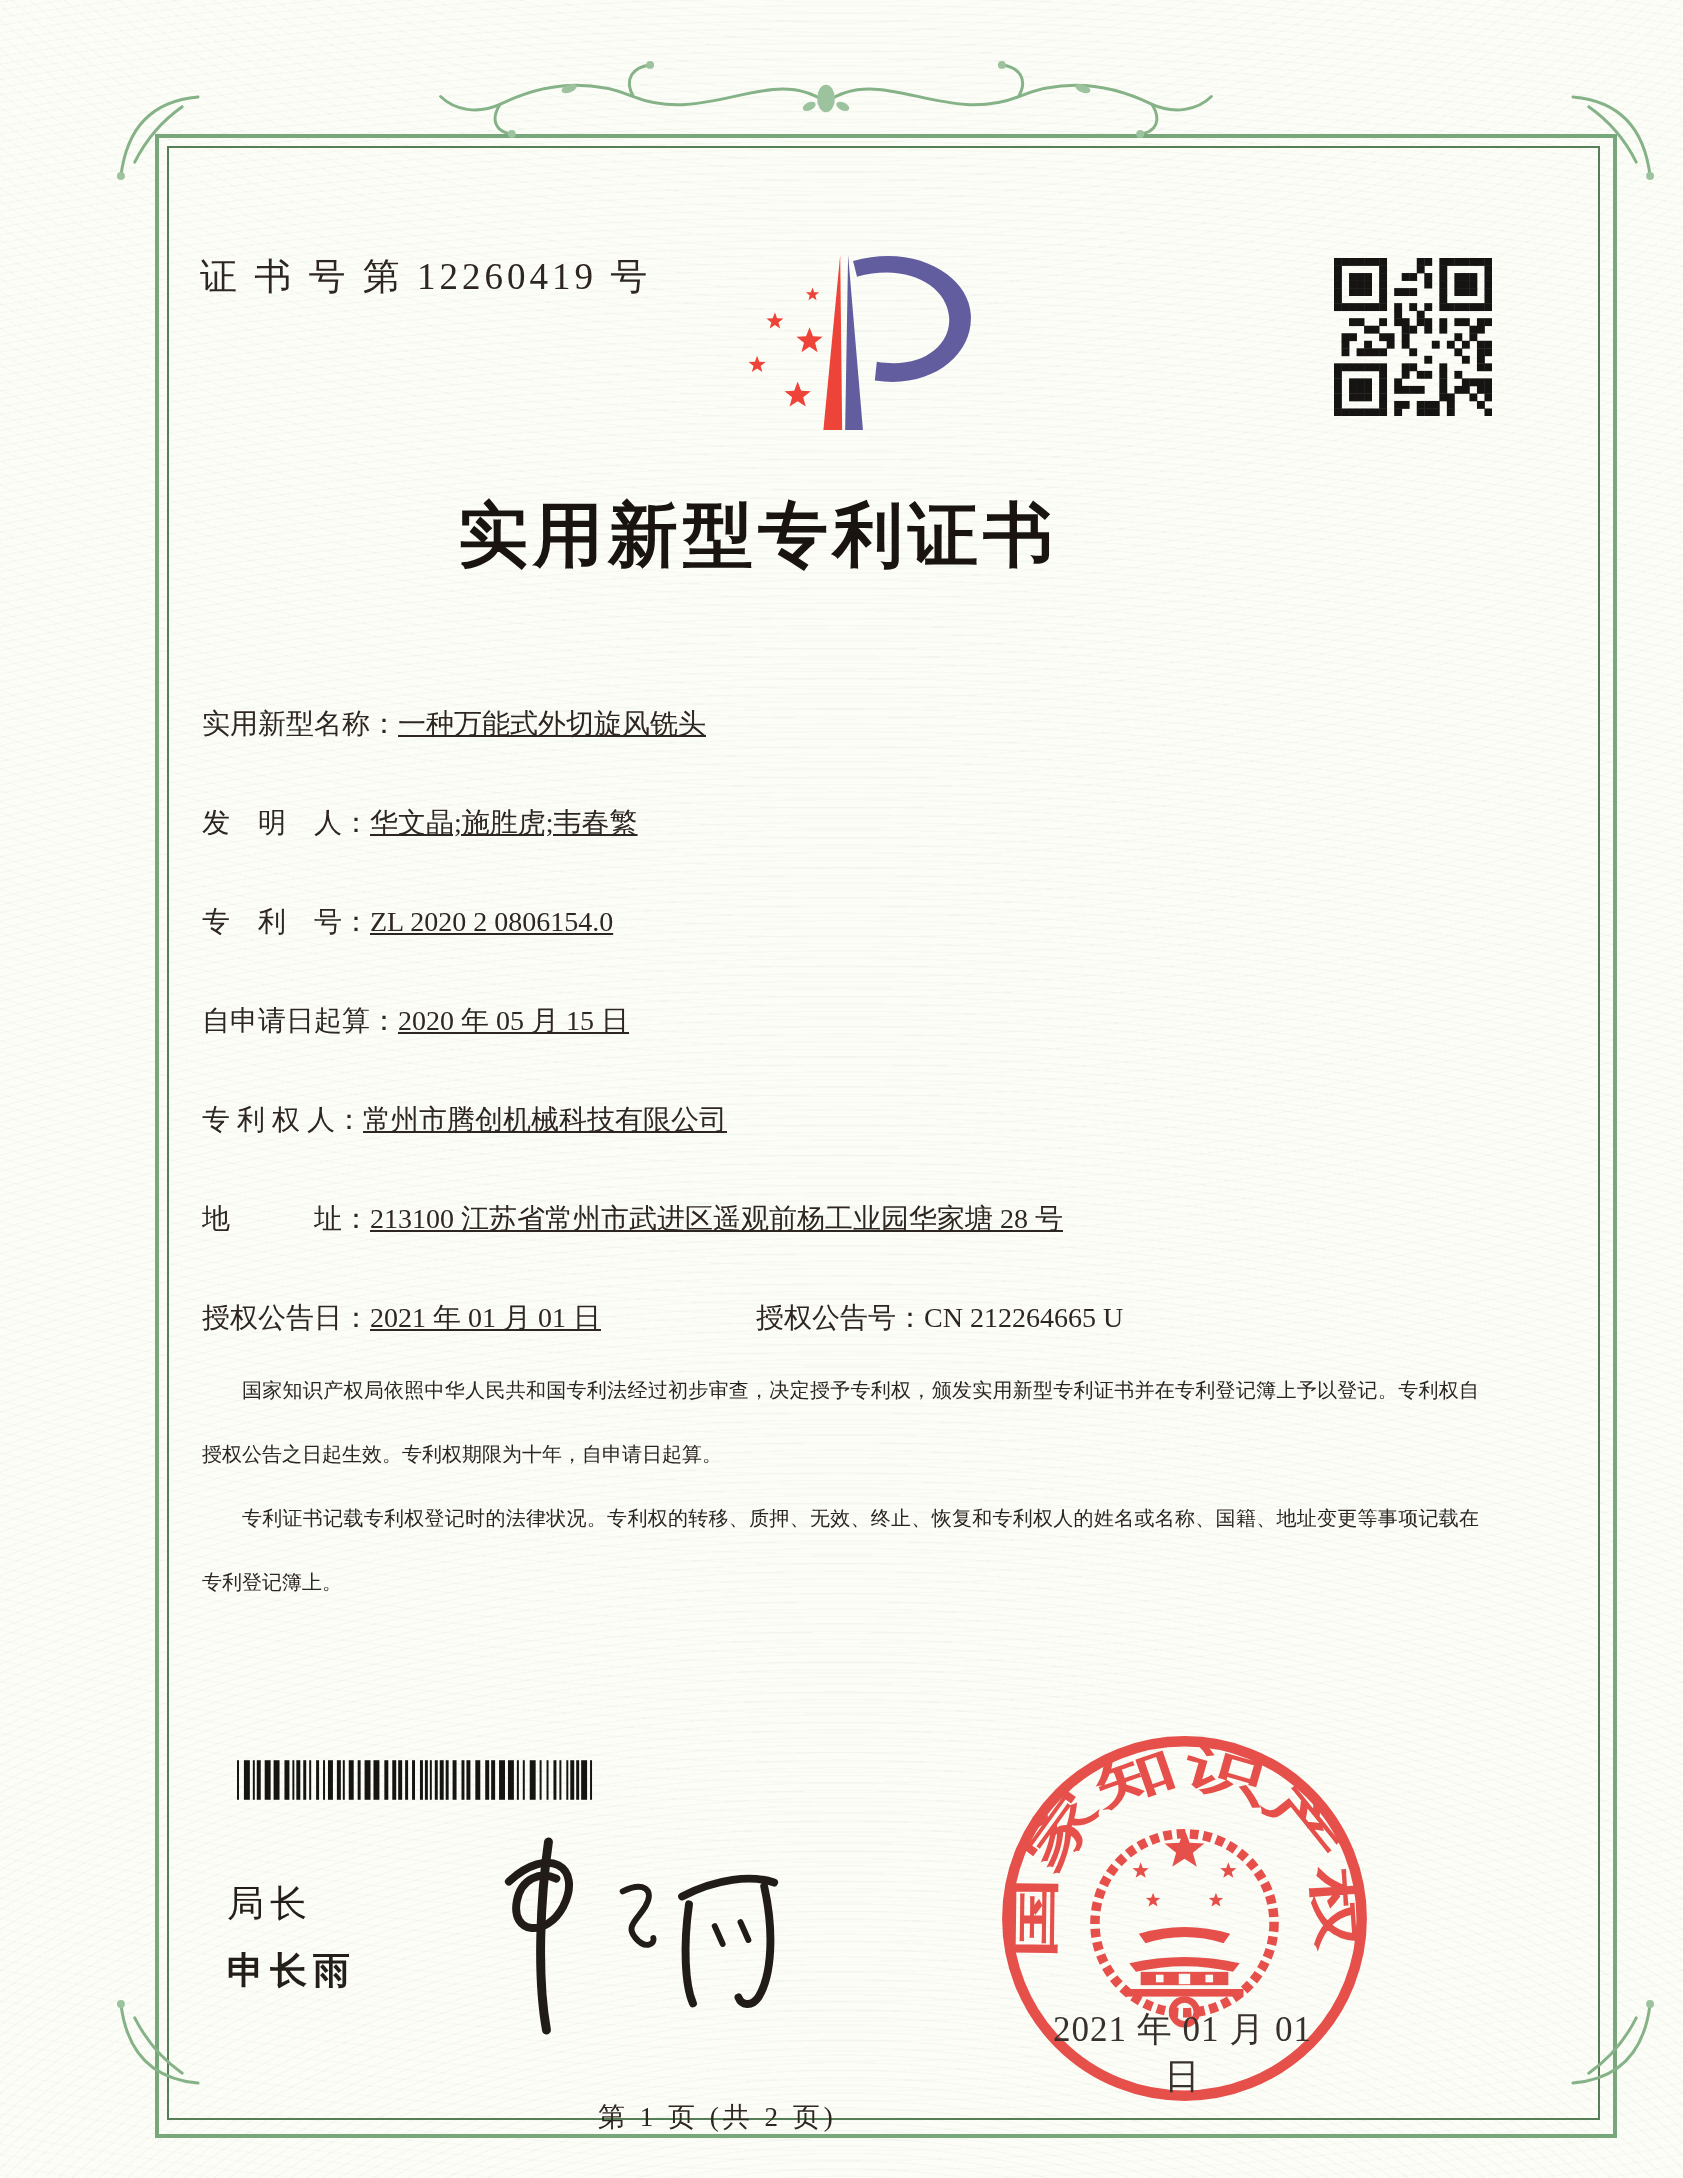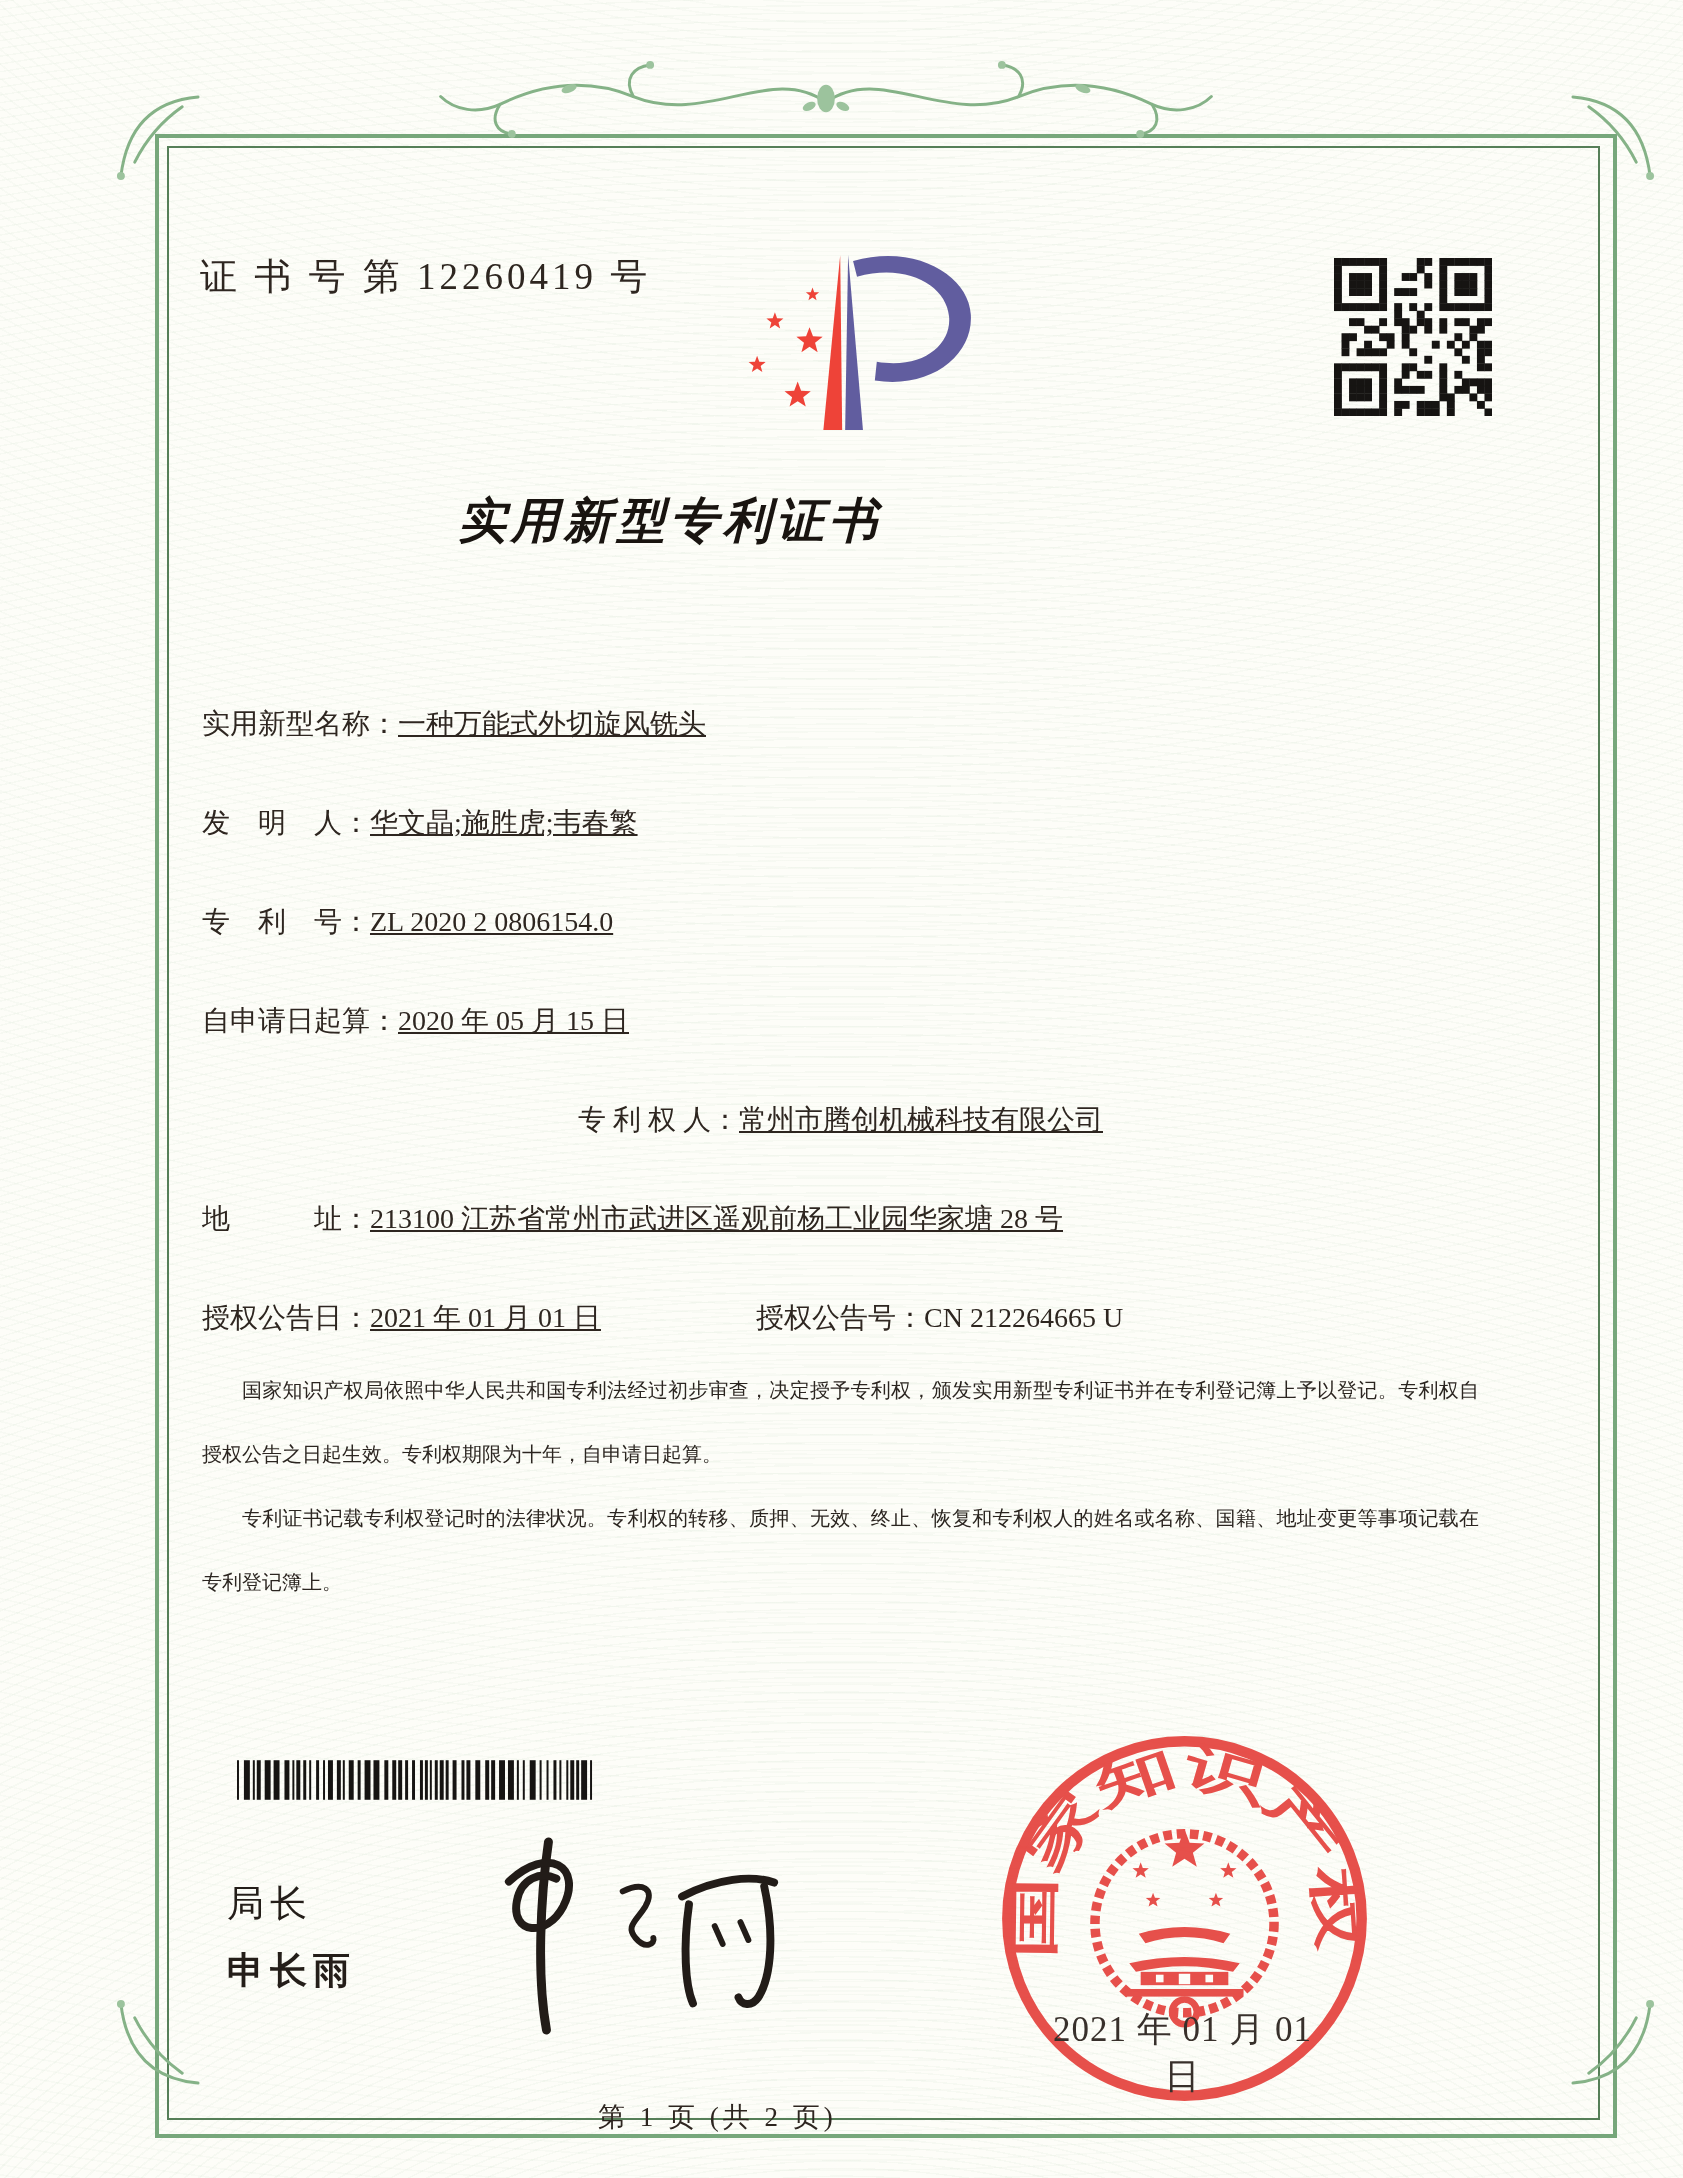--- a/index.html
+++ b/index.html
@@ -9,21 +9,21 @@
       repeating-radial-gradient(ellipse 1584px 1089px at 50% 118%, rgba(130,175,132,.055) 0 2px, rgba(0,0,0,0) 2px 11px),
       repeating-radial-gradient(ellipse 1683px 1287px at 50% -25%, rgba(130,175,132,.045) 0 2px, rgba(0,0,0,0) 2px 13px),
       #fdfdf8;
     font-family:"Liberation Serif","DejaVu Serif",serif;color:#2b241e;
   }
   .abs{position:absolute;margin-left:44px;}
   
   .frame-outer{left:111px;top:134px;width:1454px;height:1996px;border:4px solid #77a77b;}
   .frame-inner{left:123px;top:146px;width:1429px;height:1970px;border:2px solid #567f58;}
   .cert-no{left:156px;top:252px;font-size:37px;letter-spacing:4px;color:#2e2620;}
-  .title{left:414px;top:489px;width:653px;font-size:48px;font-weight:700;letter-spacing:5px;color:#191410;white-space:nowrap;font-style:italic;}
+  .title{left:414px;top:489px;width:653px;font-size:70px;font-weight:700;letter-spacing:5px;color:#191410;white-space:nowrap;}
   .field{left:158px;width:1277px;font-size:28px;color:#2e2620;white-space:nowrap;text-decoration:underline;}
   .field .lab{display:inline-block;}
   .grant2{position:absolute;left:554px;top:0;}
   .para-block{left:158px;top:1358px;width:1277px;font-size:20px;line-height:64px;text-align:justify;color:#2b2520;}
   .para-block p{margin:0;text-indent:2em;}
   .signer{left:183px;font-size:37px;color:#241e19;letter-spacing:6px;}
   .seal-date{left:990px;top:2006px;width:297px;text-align:center;font-size:35px;letter-spacing:1px;color:#38302b;z-index:6;}
   .footer{left:554px;top:2099px;width:366px;font-size:27px;letter-spacing:4px;color:#2e2620;}
   svg{display:block;}
   .orn{stroke:#85b287;fill:none;stroke-width:3;stroke-linecap:round;}
@@ -313,21 +313,21 @@
         <rect x="152.38" y="152.38" width="8" height="8" fill="#161412"></rect>
       </svg>
   </div>
 
   <div class="abs title">实用新型专利证书</div>
 
   <div class="abs field" style="top:705px;"><span class="lab">实用新型名称：</span><span>一种万能式外切旋风铣头</span></div>
   <div class="abs field" style="top:804px;"><span class="lab">发　明　人：</span><span>华文晶;施胜虎;韦春繁</span></div>
   <div class="abs field" style="top:903px;"><span class="lab">专　利　号：</span><span>ZL 2020 2 0806154.0</span></div>
   <div class="abs field" style="top:1002px;"><span class="lab">自申请日起算：</span><span>2020 年 05 月 15 日</span></div>
-  <div class="abs field" style="top:1101px;text-align:center;"><span class="lab">专 利 权 人：</span><span>常州市腾创机械科技有限公司</span></div>
+  <div class="abs field" style="top:1101px;"><span class="lab">专 利 权 人：</span><span>常州市腾创机械科技有限公司</span></div>
   <div class="abs field" style="top:1200px;"><span class="lab">地　　　址：</span><span>213100 江苏省常州市武进区遥观前杨工业园华家塘 28 号</span></div>
   <div class="abs field" style="top:1299px;">
     <span class="lab">授权公告日：</span><span>2021 年 01 月 01 日</span>
     <span class="grant2"><span class="lab">授权公告号：</span><span>CN 212264665 U</span></span>
   </div>
 
   <div class="abs para-block">
     <p>国家知识产权局依照中华人民共和国专利法经过初步审查，决定授予专利权，颁发实用新型专利证书并在专利登记簿上予以登记。专利权自授权公告之日起生效。专利权期限为十年，自申请日起算。</p>
     <p>专利证书记载专利权登记时的法律状况。专利权的转移、质押、无效、终止、恢复和专利权人的姓名或名称、国籍、地址变更等事项记载在专利登记簿上。</p>
   </div>

